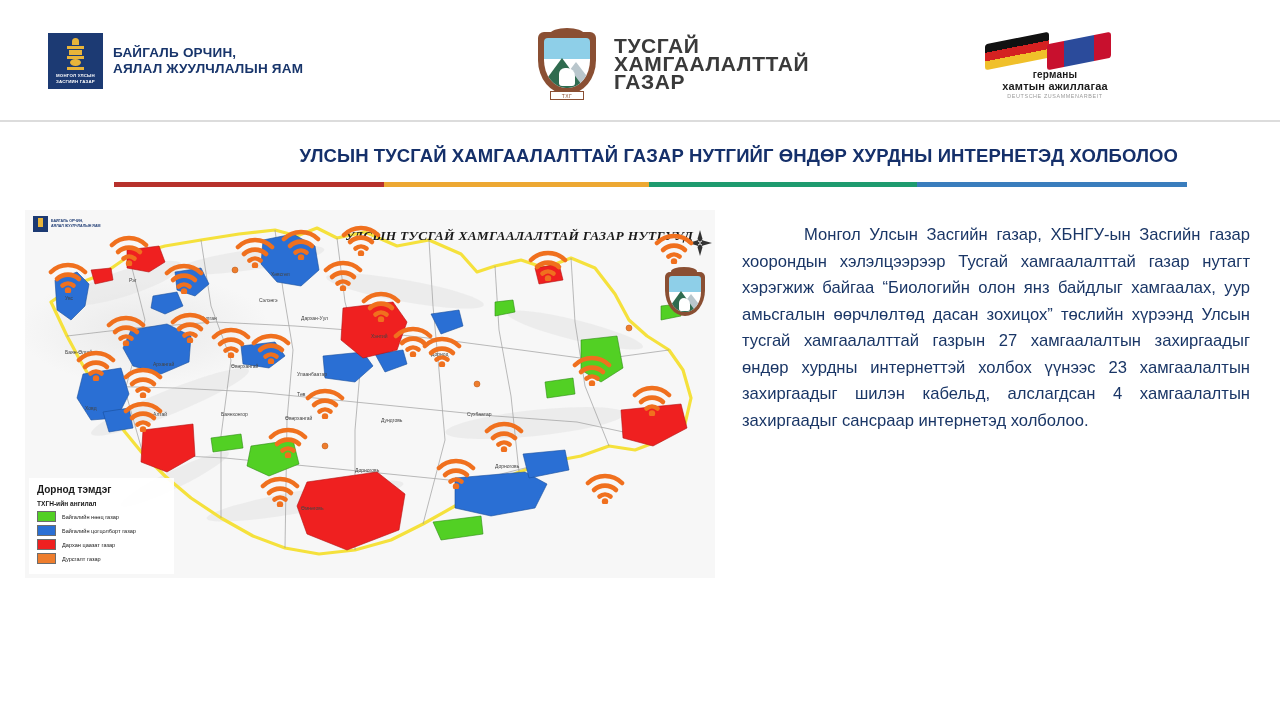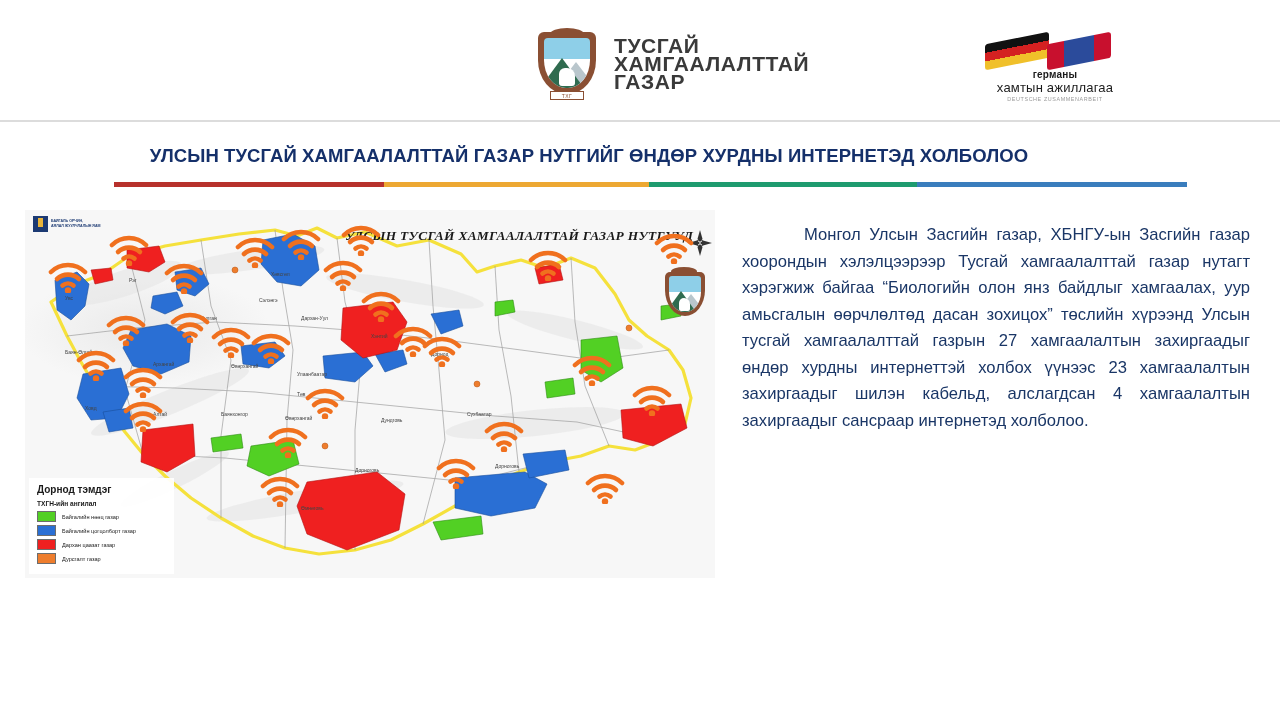--- a/index.html
+++ b/index.html
@@ -194,21 +194,21 @@
     left: 62px;
     background: linear-gradient(90deg, #c8102e 0 26%, #2b4b9b 26% 74%, #c8102e 74% 100%);
     transform: skewY(-11deg);
   }
   #gercoop-text {
     margin-top: 1px;
     text-align: center;
     color: #1b1b1b;
   }
   #gercoop-l1 { font-size: 10px; font-weight: bold; letter-spacing: .2px; }
-  #gercoop-l2 { font-size: 13px; font-weight: normal; letter-spacing: .2px; }
+  #gercoop-l2 { font-size: 11px; font-weight: bold; letter-spacing: .2px; }
   #gercoop-l3 { font-size: 5.4px; color: #9a9a9a; letter-spacing: .6px; margin-top: 1px; }
   #kfw {
     color: #0b79bf;
     font-size: 46px;
     font-weight: bold;
     letter-spacing: -1.5px;
     line-height: 46px;
   }
 
   
@@ -217,21 +217,21 @@
     left: 0; top: 120px;
     width: 1280px; height: 2px;
     background: #dcdcdc;
   }
 
   
   #slide-title {
     position: absolute;
     left: 0; top: 145px;
     width: 1178px;
-    text-align: center;
+    text-align: right;
     color: #15306a;
     font-size: 18.5px;
     font-weight: bold;
     letter-spacing: .1px;
   }
 
   
   #divider {
     position: absolute;
     left: 114px; top: 182px;
@@ -389,20 +389,36 @@
     text-align: justify;
     text-indent: 62px;
     text-justify: inter-word;
   }
 </style>
 </head>
 <body>
 
 <div id="header-logos">
 
+  <div id="ministry-logo">
+    <div id="ministry-emblem">
+      <div id="soyombo">
+        <div class="s-top"></div>
+        <div class="s-bar s-b1"></div>
+        <div class="s-mid"></div>
+        <div class="s-bar s-b2"></div>
+        <div class="s-yy"></div>
+        <div class="s-bar s-b3"></div>
+      </div>
+      <div id="emblem-caption">МОНГОЛ УЛСЫН
+ЗАСГИЙН ГАЗАР</div>
+    </div>
+    <div id="ministry-name">БАЙГАЛЬ ОРЧИН,
+АЯЛАЛ ЖУУЛЧЛАЛЫН ЯАМ</div>
+  </div>
 
   <div id="pa-logo">
     <div id="pa-shield-wrap">
       <div id="pa-eagle"></div>
       <div id="pa-shield">
         <div id="pa-shield-inner">
           <div id="pa-mountain-b"></div>
           <div id="pa-mountain-a"></div>
           <div id="pa-sheep"></div>
         </div>

